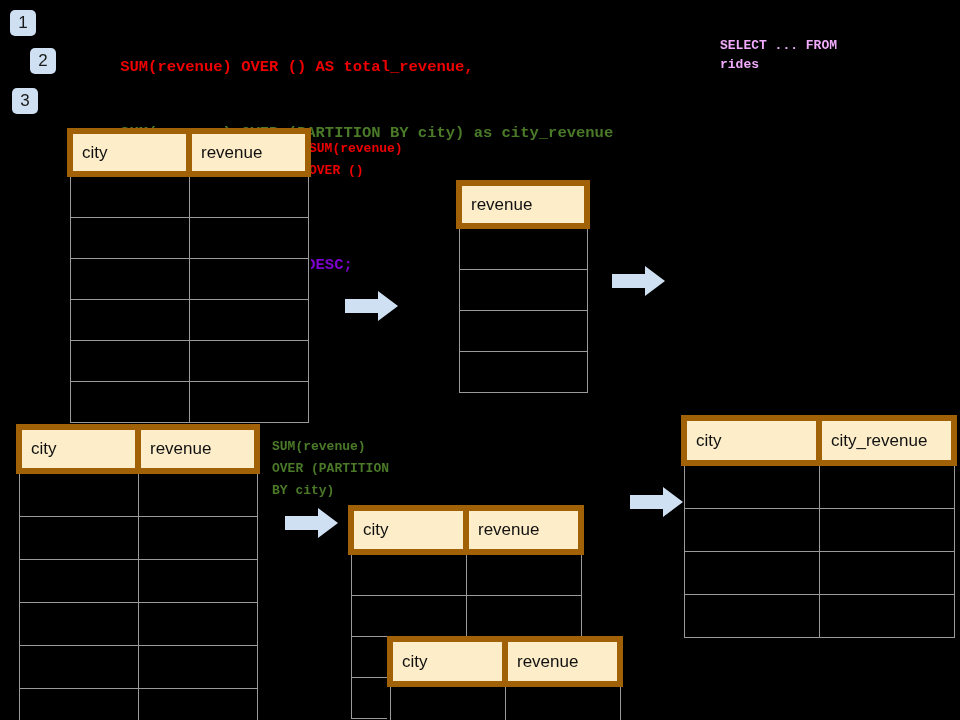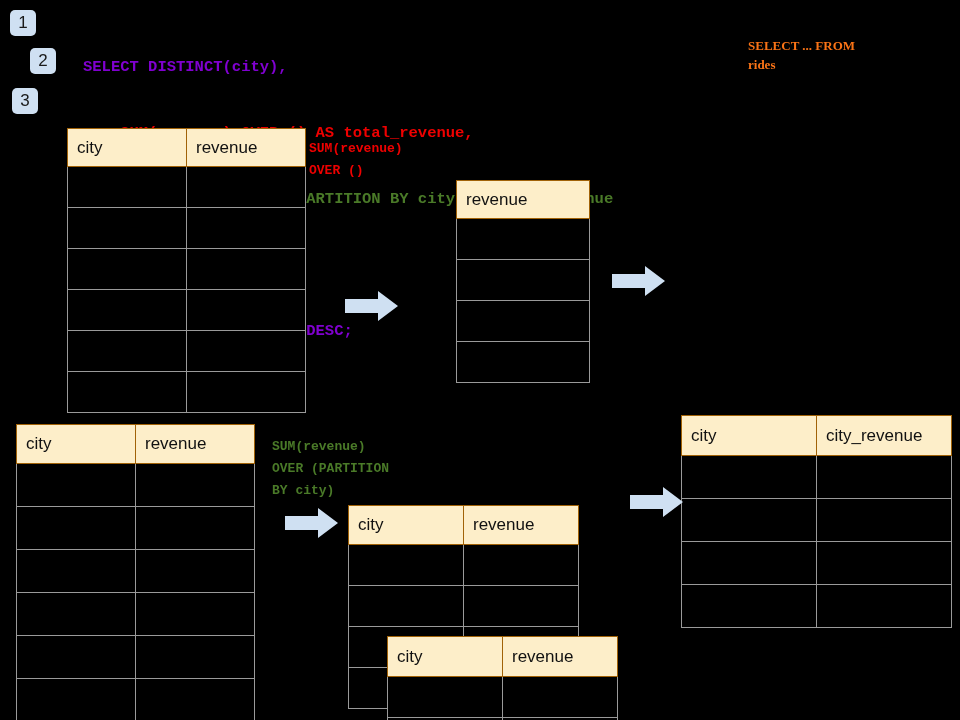--- a/index.html
+++ b/index.html
@@ -45,27 +45,27 @@
     letter-spacing: 0px;
     font-weight: bold;
   }
   .sql-line { white-space: pre; }
   .c-purple { color: #8000d0; }
   .c-red    { color: #ef0000; }
   .c-green  { color: #4a7a28; }
 
   .sql-note {
     position: absolute;
-    left: 748px;
+    left: 720px;
     top: 36px;
-    font-family: Liberation Serif, serif;
+    font-family: Liberation Mono, monospace;
     font-size: 13px;
     line-height: 19px;
     font-weight: bold;
-    color: #f97316;
+    color: #f0abfc;
     white-space: pre;
   }
 
   
   .annot {
     position: absolute;
     font-family: "Liberation Mono", "DejaVu Sans Mono", monospace;
     font-size: 13px;
     line-height: 22px;
     font-weight: bold;
@@ -80,21 +80,21 @@
     border-collapse: collapse;
     table-layout: fixed;
     background: #000000;
   }
   .tbl td {
     border: 1px solid #9a9a9a;
     padding: 0;
     background: #000000;
   }
   .tbl th {
-    border: 1px solid #a16207;
+    border: 6px solid #a16207;
     background: #fdeec9;
     color: #111111;
     font-family: "Liberation Sans", sans-serif;
     font-weight: normal;
     font-size: 17px;
     text-align: left;
     padding: 0 0 0 9px;
   }
 
   
@@ -151,21 +151,20 @@
 </head>
 <body>
 
 <div id="canvas">
 
   <div id="badge1" class="step-badge">1</div>
   <div id="badge2" class="step-badge">2</div>
   <div id="badge3" class="step-badge">3</div>
 
   <div class="sql-block">
-    <div class="sql-line c-purple">SELECT DISTINCT(city),</div>
     <div class="sql-line c-red">    SUM(revenue) OVER () AS total_revenue,</div>
     <div class="sql-line c-green">    SUM(revenue) OVER (PARTITION BY city) as city_revenue</div>
     <div class="sql-line c-purple">  FROM rides</div>
     <div class="sql-line c-purple">  ORDER by city_revenue DESC;</div>
   </div>
 
   <div class="sql-note">SELECT ... FROM
 rides</div>
 
   <div id="annot-over-empty" class="annot">SUM(revenue)

